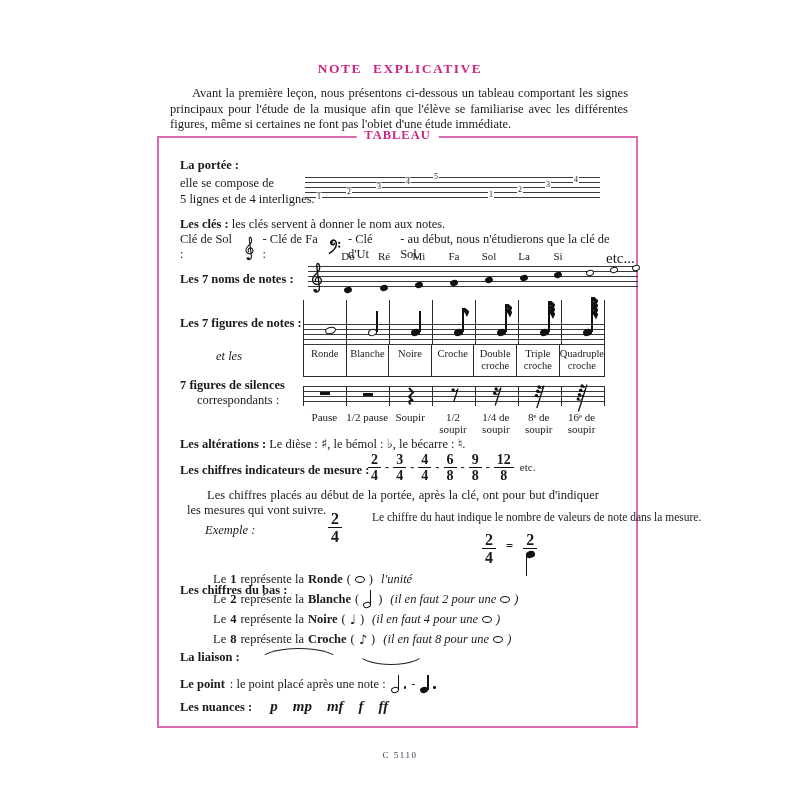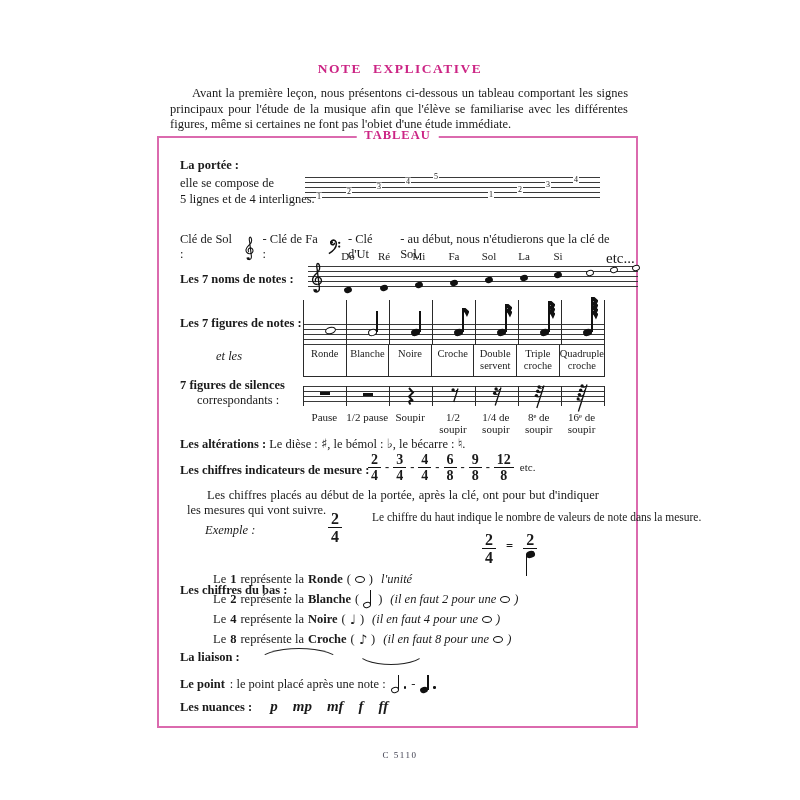--- a/index.html
+++ b/index.html
@@ -85,20 +85,24 @@
       <span class="staff-num" style="left: 44px; top: 15px;">2</span>
       <span class="staff-num" style="left: 74px; top: 10px;">3</span>
       <span class="staff-num" style="left: 103px; top: 5px;">4</span>
       <span class="staff-num" style="left: 131px; top: 0px;">5</span>
       <span class="staff-num" style="left: 186px; top: 17.5px;">1</span>
       <span class="staff-num" style="left: 215px; top: 12.5px;">2</span>
       <span class="staff-num" style="left: 243px; top: 7.5px;">3</span>
       <span class="staff-num" style="left: 271px; top: 2.5px;">4</span>
     </div>
 
+  <div class="abs" style="left:180px;top:217px;">
+    <span class="b">Les clés :</span>
+    <span>les clés servent à donner le nom aux notes.</span>
+  </div>
   <div class="abs" style="left:180px;top:232px;width:440px;height:30px;display:flex;align-items:center;gap:6px;">
     <span>Clé de Sol :</span>
     <span style="display:inline-block;height:30px;">
       <svg width="15" height="30" viewBox="0 0 20 56">
         <path d="M10.5 40.5 C5.5 40.5 3 36.5 3.5 33 C4 28.5 8 25.5 11 22.5 C13.5 20 14.5 16 13.5 12.5 C12.8 10 11 8.5 10 10.5 C9 12.5 9.5 15 10.2 18 L13.5 45 C14 49 12 52 8.5 51.5 C6 51.2 5 49 6 47.5" fill="none" stroke="#111" stroke-width="2"></path>
         <path d="M10.5 40.5 C14.5 40.5 17 37.5 16.5 34 C16 30.5 12.5 28.8 9.8 30.2 C7.2 31.5 6.8 35 8.8 37" fill="none" stroke="#111" stroke-width="2"></path>
         <circle cx="8" cy="49.5" r="2.4" fill="#111"></circle>
       </svg>
     </span>
     <span>- Clé de Fa :</span>
@@ -200,21 +204,21 @@
           <span class="flag" style="bottom: 20px;"></span>
           <span class="flag" style="bottom: 15.5px;"></span>
         </span>
       </div>
     </div>
   <div id="fig-names-row" class="fig-row fig-names abs" style="left:303px;top:345px;width:300px;height:31px;">
       <div class="fig-cell fig-name">Ronde</div>
       <div class="fig-cell fig-name">Blanche</div>
       <div class="fig-cell fig-name">Noire</div>
       <div class="fig-cell fig-name">Croche</div>
-      <div class="fig-cell fig-name">Double servent</div>
+      <div class="fig-cell fig-name">Double croche</div>
       <div class="fig-cell fig-name">Triple croche</div>
       <div class="fig-cell fig-name">Quadruple croche</div>
     </div>
   <div id="fig-rests-row" class="fig-row abs staff" style="left:303px;top:386px;width:300px;height:20px;border-top:0;">
       <div class="fig-cell">
         <div class="rest-bar" style="top: 5.5px;"></div>
       </div>
       <div class="fig-cell">
         <div class="rest-bar" style="top: 6.5px;"></div>
       </div>

